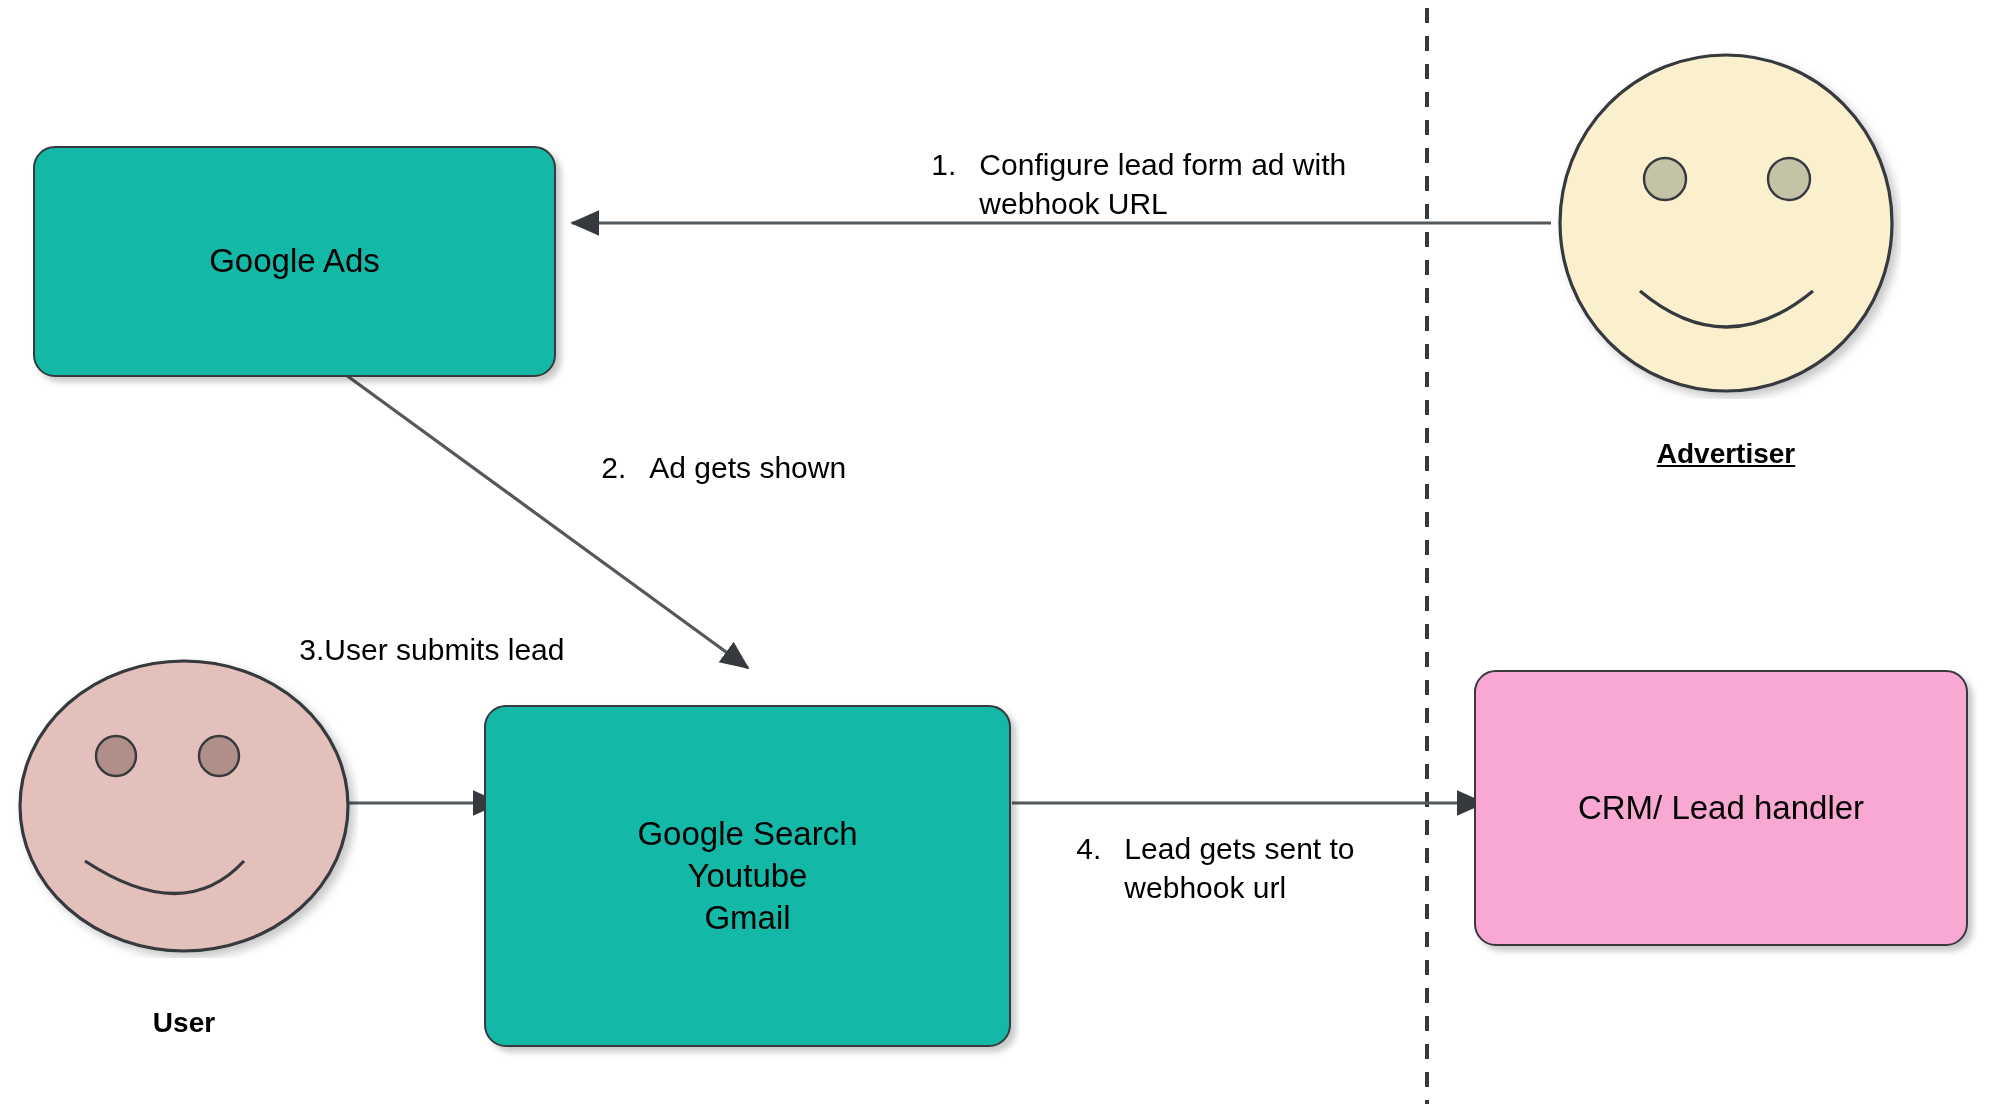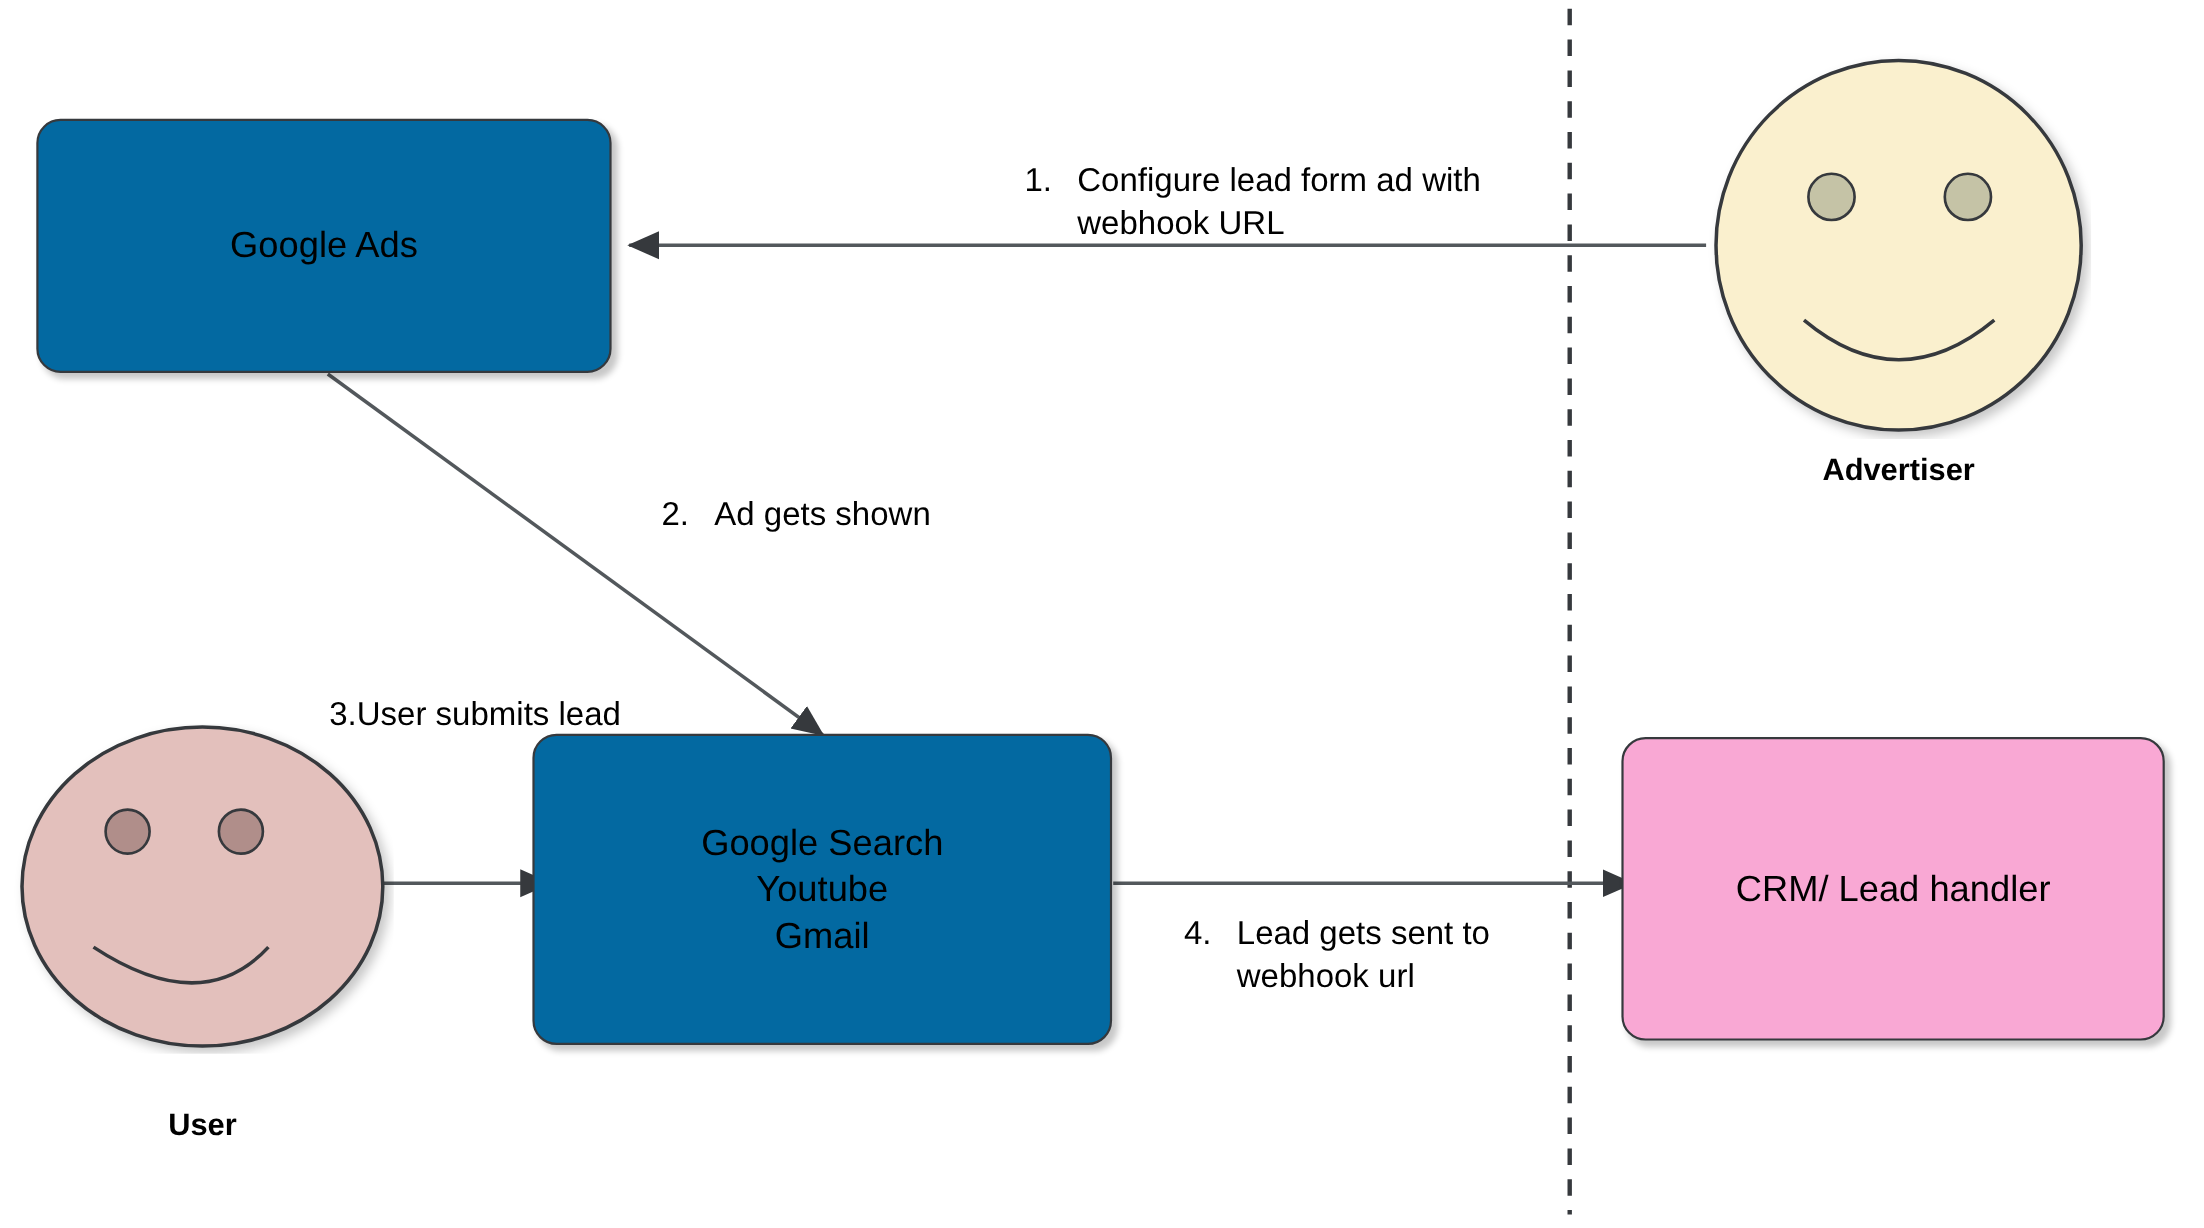--- a/index.html
+++ b/index.html
@@ -34,21 +34,21 @@
     border-radius: 22px;
     display: flex;
     align-items: center;
     justify-content: center;
     text-align: center;
     color: #000000;
     font-size: 33px;
     line-height: 1.28;
     box-shadow: 5px 5px 6px rgba(0,0,0,0.22);
   }
-  .fill-blue { background: #0369a1; }
+  .fill-blue { background: #14b8a6; margin-top: 38px; }
   .fill-cream { background: #f9a8d4; }
 
   .node-box .label-lines {
     white-space: pre-line;
   }
 
   
   .actor {
     position: absolute;
   }
@@ -98,38 +98,38 @@
 
     <line x1="348" y1="803" x2="500" y2="803" stroke="#53585c" stroke-width="3.2" marker-end="url(#arrowFilled)"></line>
 
     <line x1="1012" y1="803" x2="1484" y2="803" stroke="#53585c" stroke-width="3.2" marker-end="url(#arrowFilled)"></line>
   </svg>
 
   <div class="node-box fill-blue" style="left:33px; top:108px; width:523px; height:231px;">
     <span class="label-lines">Google Ads</span>
   </div>
 
-  <div class="node-box fill-blue" style="left:484px; top:667px; width:527px; height:283px;">
+  <div class="node-box fill-blue" style="left:484px; top:667px; width:527px; height:342px;">
     <span class="label-lines">Google Search
 Youtube
 Gmail</span>
   </div>
 
   <div class="node-box fill-cream" style="left:1474px; top:670px; width:494px; height:276px;">
     <span class="label-lines">CRM/ Lead handler</span>
   </div>
 
   <div class="actor" style="left:1551px; top:47px; width:350px; height:400px;">
     <svg width="350" height="352" viewBox="0 0 350 352">
       <ellipse cx="175" cy="176" rx="166" ry="168" fill="#faf0ce" stroke="#36393d" stroke-width="3.2" style="filter: drop-shadow(5px 5px 5px rgba(0,0,0,0.22));"></ellipse>
       <circle cx="114" cy="132" r="21" fill="#c5c3a6" stroke="#36393d" stroke-width="2.4"></circle>
       <circle cx="238" cy="132" r="21" fill="#c5c3a6" stroke="#36393d" stroke-width="2.4"></circle>
       <path d="M 89 244 Q 175 316 262 244" fill="none" stroke="#36393d" stroke-width="3.2"></path>
     </svg>
-    <div class="actor-caption" style="top:364px;">Advertiser</div>
+    <div class="actor-caption" style="top:391px;text-decoration:underline;">Advertiser</div>
   </div>
 
   <div class="actor" style="left:10px; top:658px; width:348px; height:400px;">
     <svg width="348" height="300" viewBox="0 0 348 300">
       <ellipse cx="174" cy="148" rx="164" ry="145" fill="#e3c0bc" stroke="#36393d" stroke-width="3.2" style="filter: drop-shadow(5px 5px 5px rgba(0,0,0,0.22));"></ellipse>
       <circle cx="106" cy="98" r="20" fill="#b08e8a" stroke="#36393d" stroke-width="2.4"></circle>
       <circle cx="209" cy="98" r="20" fill="#b08e8a" stroke="#36393d" stroke-width="2.4"></circle>
       <path d="M 75 203 Q 174 268 234 203" fill="none" stroke="#36393d" stroke-width="3.2"></path>
     </svg>
     <div class="actor-caption" style="top:317px;margin-top:32px;">User</div>

